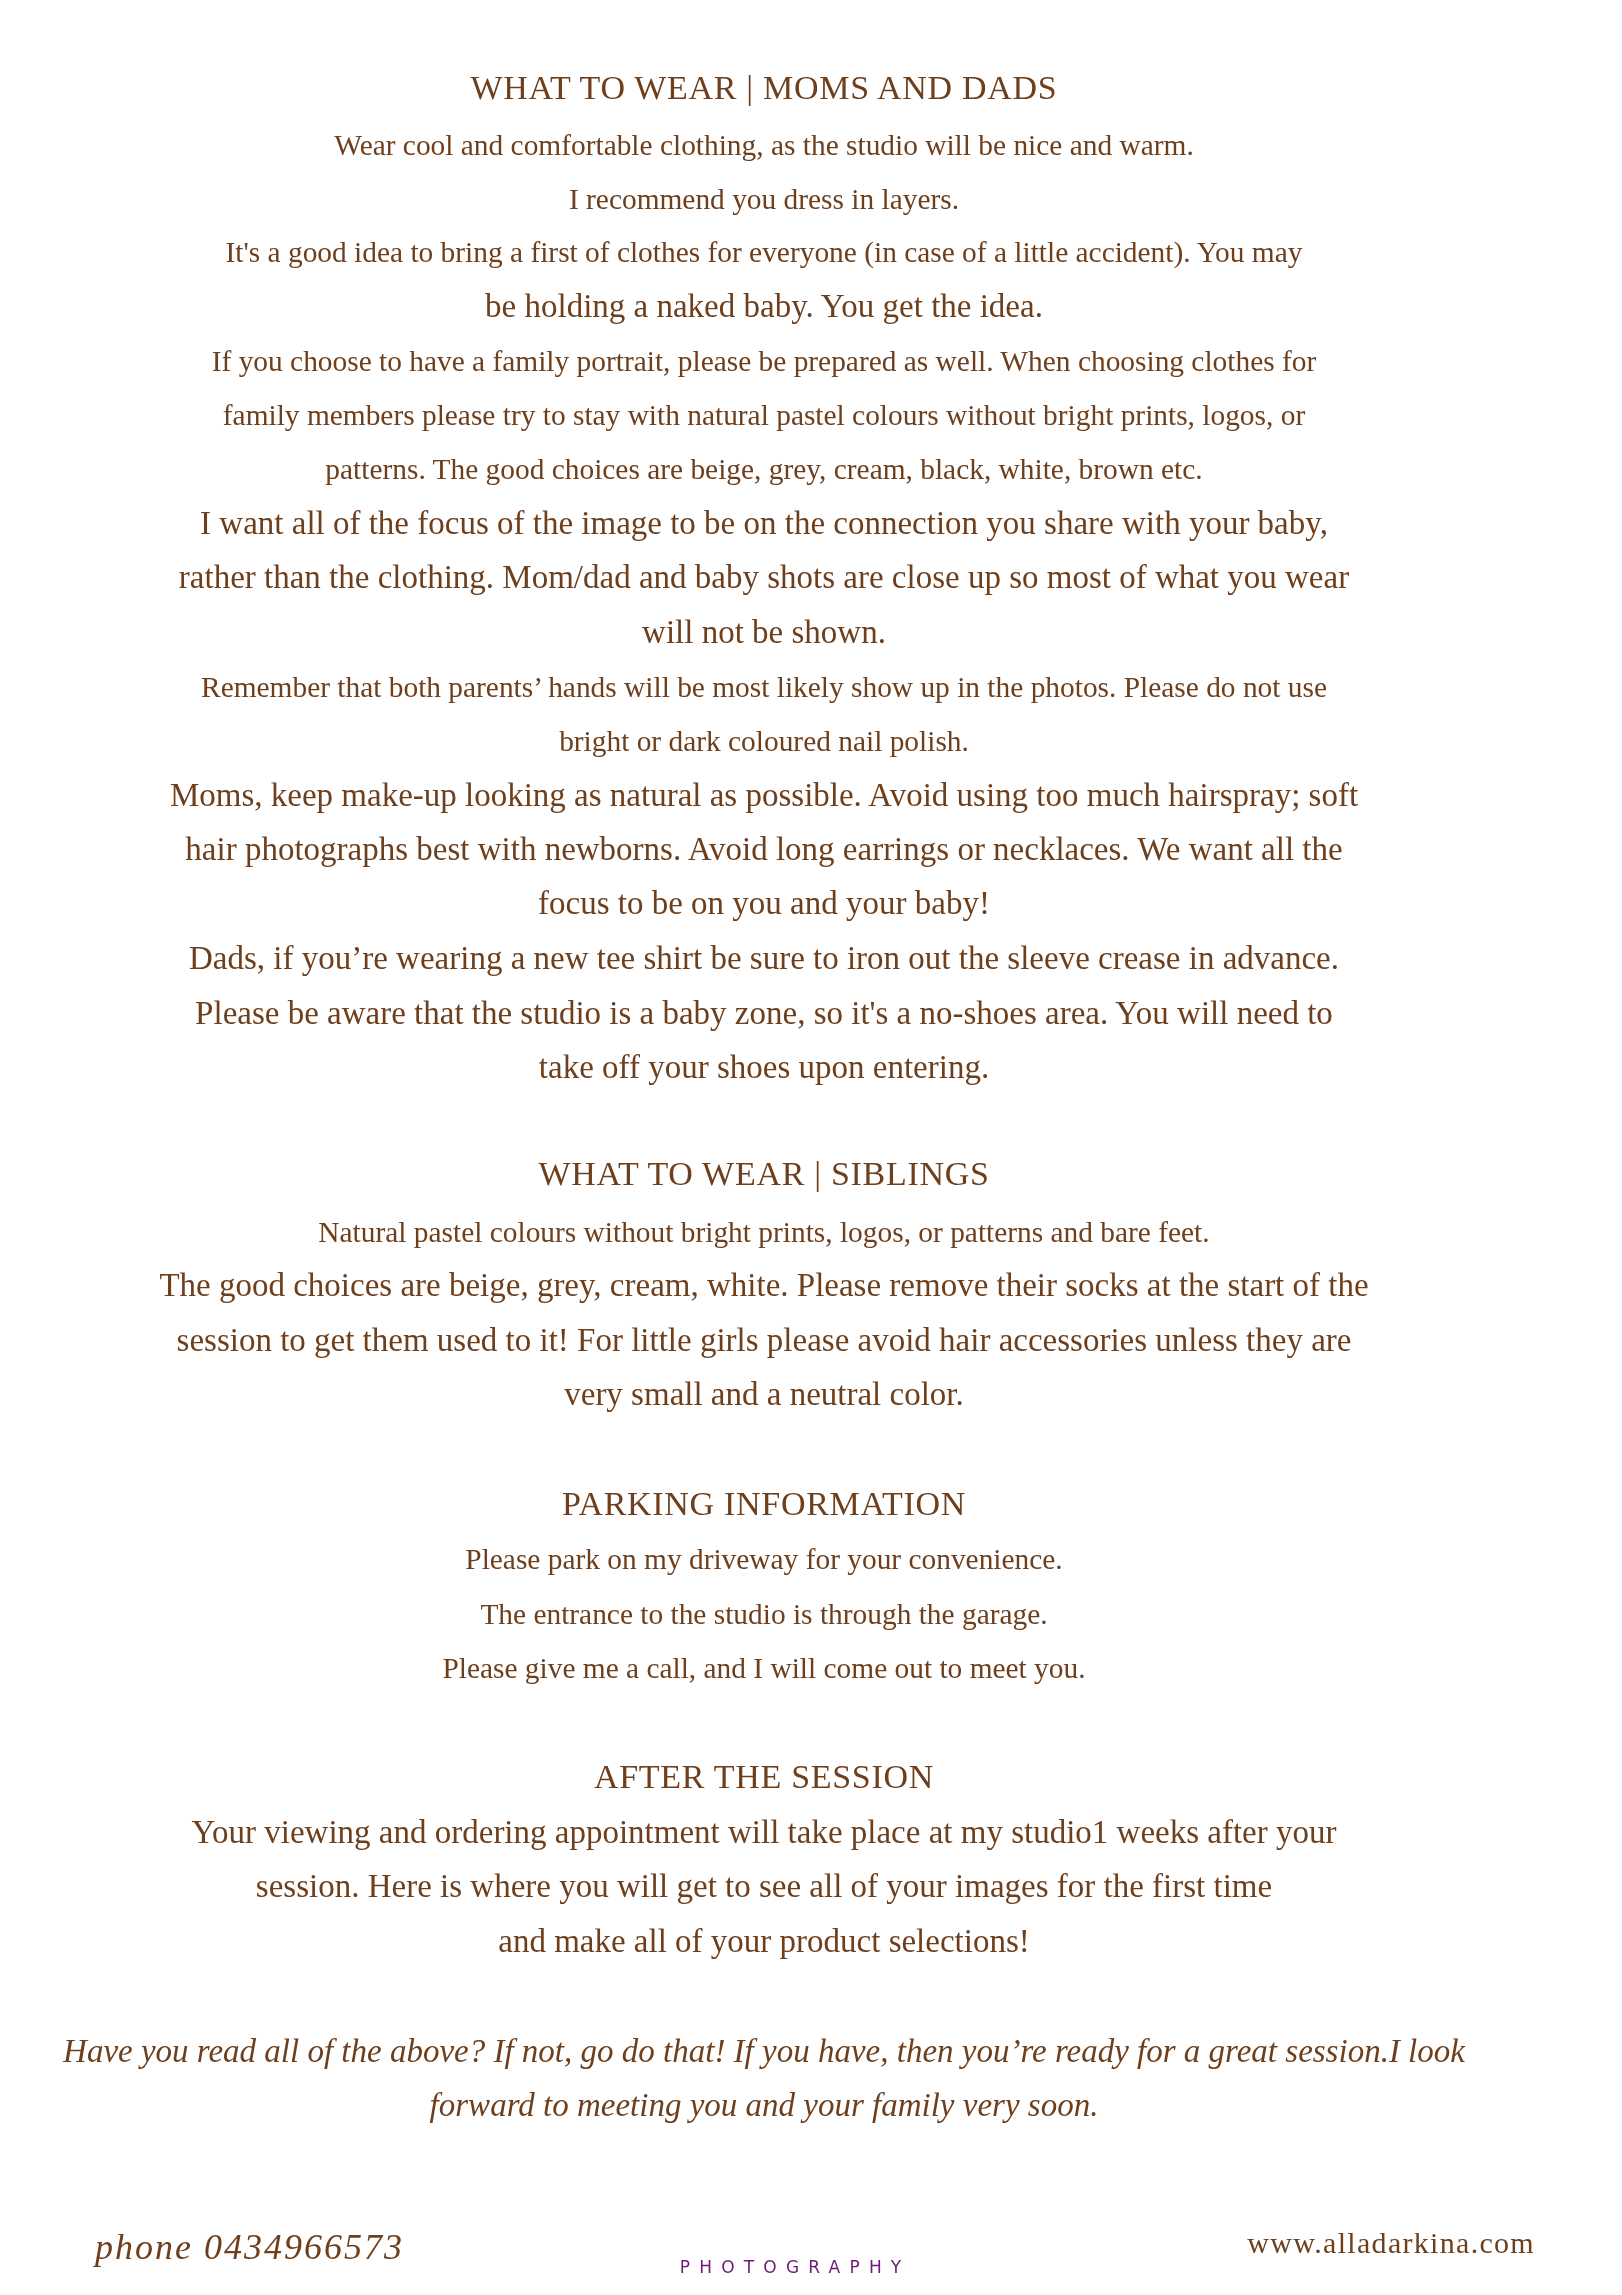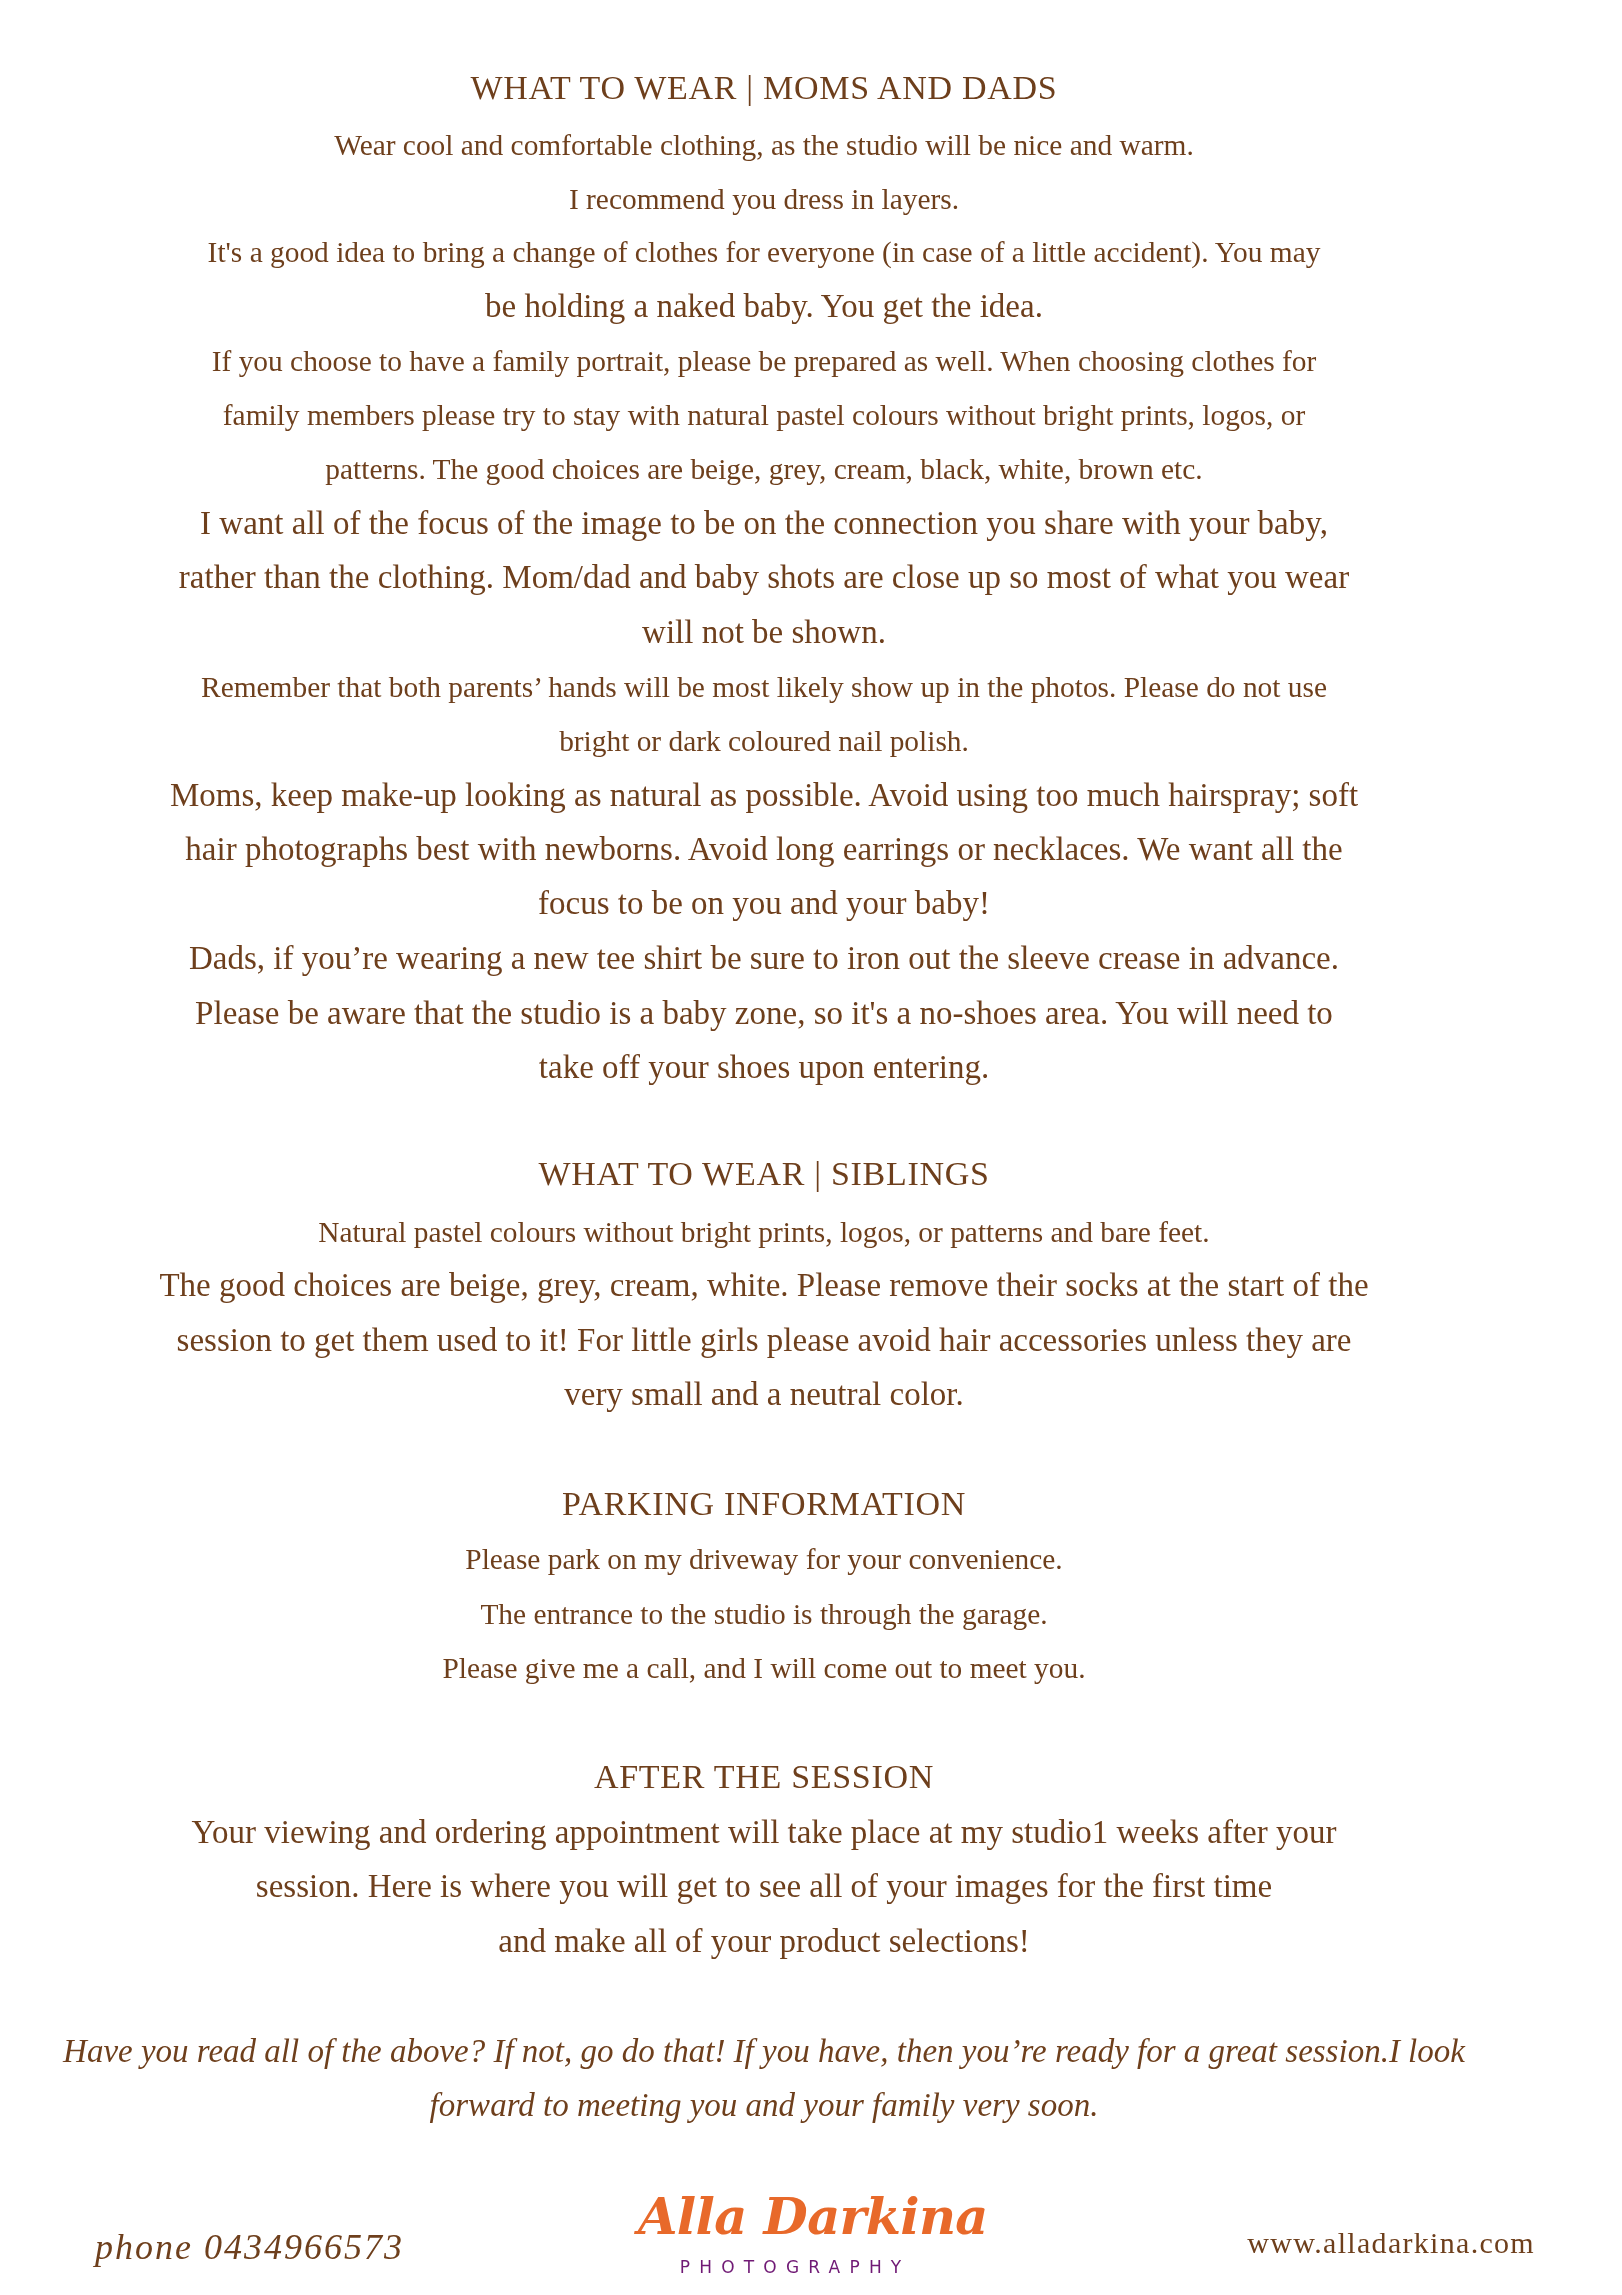--- a/index.html
+++ b/index.html
@@ -19,21 +19,21 @@
                  font-size:51px; color:#e8692a; letter-spacing:-0.7px; white-space:nowrap; }
   .logo-sub { position:absolute; left:19.6px; top:71px; width:275px; text-align:center;
               font-family:"DejaVu Sans",sans-serif; font-size:17px; letter-spacing:9.2px; color:#701a75; }
 </style>
 </head>
 <body>
 
 <div class="line h" style="top:71px">WHAT TO WEAR | MOMS AND DADS</div>
 <div class="line s" style="top:131px">Wear cool and comfortable clothing, as the studio will be nice and warm.</div>
 <div class="line s" style="top:185px">I recommend you dress in layers.</div>
-<div class="line s" style="top:238px">It's a good idea to bring a change of clothes for everyone (in case of a little accident). You may</div>
+<div class="line s" style="top:238px">It's a good idea to bring a first of clothes for everyone (in case of a little accident). You may</div>
 <div class="line b" style="top:290px">be holding a naked baby. You get the idea.</div>
 <div class="line s" style="top:347px">If you choose to have a family portrait, please be prepared as well. When choosing clothes for</div>
 <div class="line s" style="top:401px">family members please try to stay with natural pastel colours without bright prints, logos, or</div>
 <div class="line s" style="top:455px">patterns. The good choices are beige, grey, cream, black, white, brown etc.</div>
 <div class="line b" style="top:507px">I want all of the focus of the image to be on the connection you share with your baby,</div>
 <div class="line b" style="top:561px">rather than the clothing.  Mom/dad and baby shots are close up so most of what you wear</div>
 <div class="line b" style="top:616px">will not be shown.</div>
 <div class="line s" style="top:673px">Remember that both parents’ hands will be most likely show up in the photos. Please do not use</div>
 <div class="line s" style="top:727px">bright or dark coloured nail polish.</div>
 <div class="line b" style="top:779px">Moms, keep make-up looking as natural as possible. Avoid using too much hairspray; soft</div>
@@ -58,18 +58,17 @@
 <div class="line b" style="top:1816px">Your viewing and ordering appointment will take place at my studio1 weeks after your</div>
 <div class="line b" style="top:1870px">session. Here is where you will get to see all of your images for the first time</div>
 <div class="line b" style="top:1925px">and make all of your product selections!</div>
 
 <div class="line it" style="top:2035px">Have you read all of the above? If not, go do that! If you have, then you’re ready for a great session.I look</div>
 <div class="line it" style="top:2089px">forward to meeting you and your family very soon.</div>
 
 <div class="footer-left">phone 0434966573</div>
 
 <div class="logo">
-  <div class="logo-script">Alla Darkina</div>
   <div class="logo-sub">PHOTOGRAPHY</div>
 </div>
 
 <div class="footer-right">www.alladarkina.com</div>
 
 
 </body></html>

